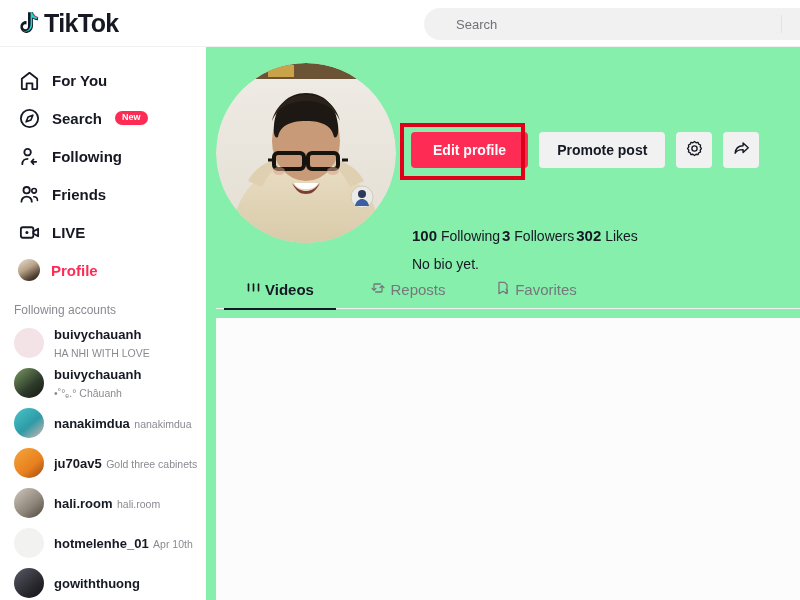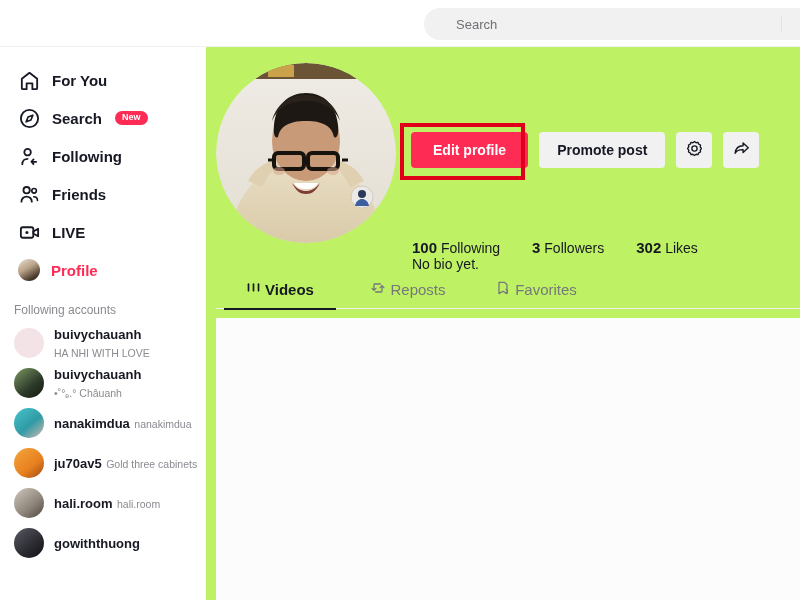--- a/index.html
+++ b/index.html
@@ -65,21 +65,21 @@
   .acct-txt { overflow:hidden; }
   .acct-name {
     font-size:13px; font-weight:bold; color:#161823;
     line-height:1.25; white-space:nowrap;
   }
   .acct-sub {
     font-size:10.5px; color:#8a8b91; line-height:1.3; white-space:nowrap;
   }
 
   
-  .main { position:absolute; left:206px; top:47px; width:594px; height:553px; background:#bef264; }
+  .main { position:absolute; left:206px; top:47px; width:594px; height:553px; background:#86efac; }
 
   .avatar-big {
     position:absolute; left:10px; top:16px; width:180px; height:180px;
     border-radius:50%; overflow:hidden;
   }
 
   .pf-actions {
     position:absolute; left:205px; top:85px;
     display:flex; align-items:center; gap:11px;
   }
@@ -93,22 +93,22 @@
     font-size:14px; font-weight:bold; padding:0 18px; height:36px;
     cursor:pointer; font-family:inherit;
   }
   .btn-sq {
     background:#f1f1f2; border:none; border-radius:4px;
     width:36px; height:36px; display:flex; align-items:center; justify-content:center;
     cursor:pointer;
   }
 
   .stats {
-    position:absolute; left:206px; top:192px;
-    display:flex; align-items:center; gap:32px;
+    position:absolute; left:206px; top:180px;
+    display:flex; align-items:center; gap:2px;
     font-size:14px; color:#161823;
   }
   .stat b { font-weight:bold; font-size:15px; }
   .stat span { color:#161823; }
   .bio {
     position:absolute; left:206px; top:209px;
     font-size:14px; color:#161823;
   }
 
   
@@ -136,20 +136,30 @@
     position:absolute; left:10px; top:271px; width:584px; height:282px;
     background:#fcfcfc;
   }
 </style>
 </head>
 <body>
 
 <div id="app">
 
   <div class="header">
+    <div class="logo">
+      <span class="logo-note">
+        <svg viewBox="0 0 24 28" width="22" height="25" aria-hidden="true">
+          <path d="M16.5 1.5c.5 3.2 2.4 5.1 5.5 5.3v3.6c-1.9.2-3.6-.4-5.5-1.6v7.3c0 5.6-4.1 9-8.2 8.4-3.6-.5-6-3.5-5.9-7 .1-3.6 3-6.4 6.8-6.2v3.7c-.5-.1-1-.2-1.5-.1-1.6.2-2.7 1.5-2.5 3.1.1 1.5 1.5 2.6 3 2.4 1.6-.1 2.7-1.4 2.7-3.1V1.5h5.6z" fill="#161823"></path>
+          <path d="M15.6 1.5c.5 3.2 2.4 5.1 5.5 5.3v2c-1.9.2-3.6-.4-5.5-1.6v7.3c0 5.6-4.1 9-8.2 8.4-1.2-.2-2.3-.7-3.1-1.4 1.1.7 2.3 1 3.6.8 4.1-.6 5.9-4 5.9-9V1.5h1.8z" fill="#25f4ee" opacity=".85"></path>
+          <path d="M17.4 2.4c.8 2.4 2.6 3.9 5 4.4v1.1c-2.6-.3-4.4-1.6-5.4-3.8l.4-1.7z" fill="#fe2c55" opacity=".85"></path>
+        </svg>
+      </span>
+      <span class="logo-text">TikTok</span>
+    </div>
 
     <div class="searchbar">
       <span class="ph">Search</span>
       <span class="search-divider"></span>
     </div>
   </div>
 
   <div class="sidebar">
 
     <div class="nav-item">
@@ -239,20 +249,27 @@
       <span class="acct-txt">
         <span class="acct-name">ju70av5</span>
         <span class="acct-sub">Gold three cabinets</span>
       </span>
     </div>
     <div class="acct">
       <span class="acct-av" style="background:linear-gradient(140deg,#cfc8be,#8d8378 60%,#4b453d)"></span>
       <span class="acct-txt">
         <span class="acct-name">hali.room</span>
         <span class="acct-sub">hali.room</span>
+      </span>
+    </div>
+    <div class="acct">
+      <span class="acct-av" style="background:#f2f2f0"></span>
+      <span class="acct-txt">
+        <span class="acct-name">hotmelenhe_01</span>
+        <span class="acct-sub">Apr 10th</span>
       </span>
     </div>
     <div class="acct">
       <span class="acct-av" style="background:linear-gradient(140deg,#5a5a66,#2a2a30 60%,#101015)"></span>
       <span class="acct-txt">
         <span class="acct-name">gowiththuong</span>
         
       </span>
     </div>
   </div>

